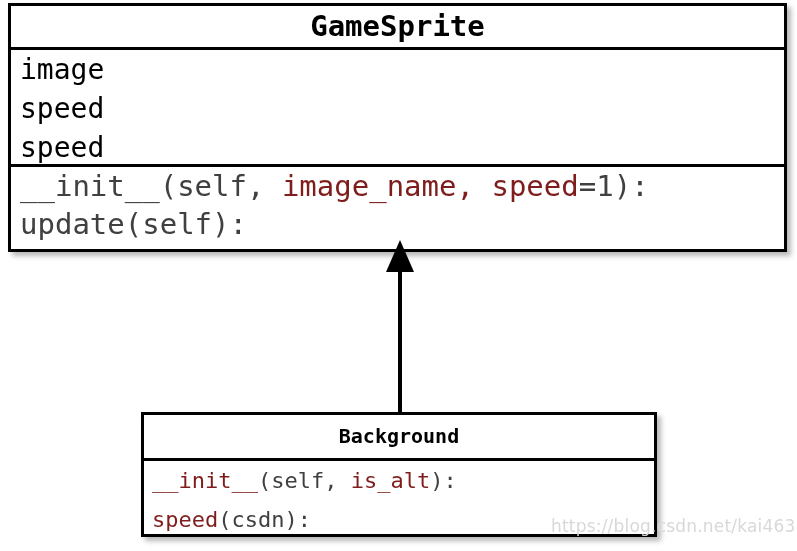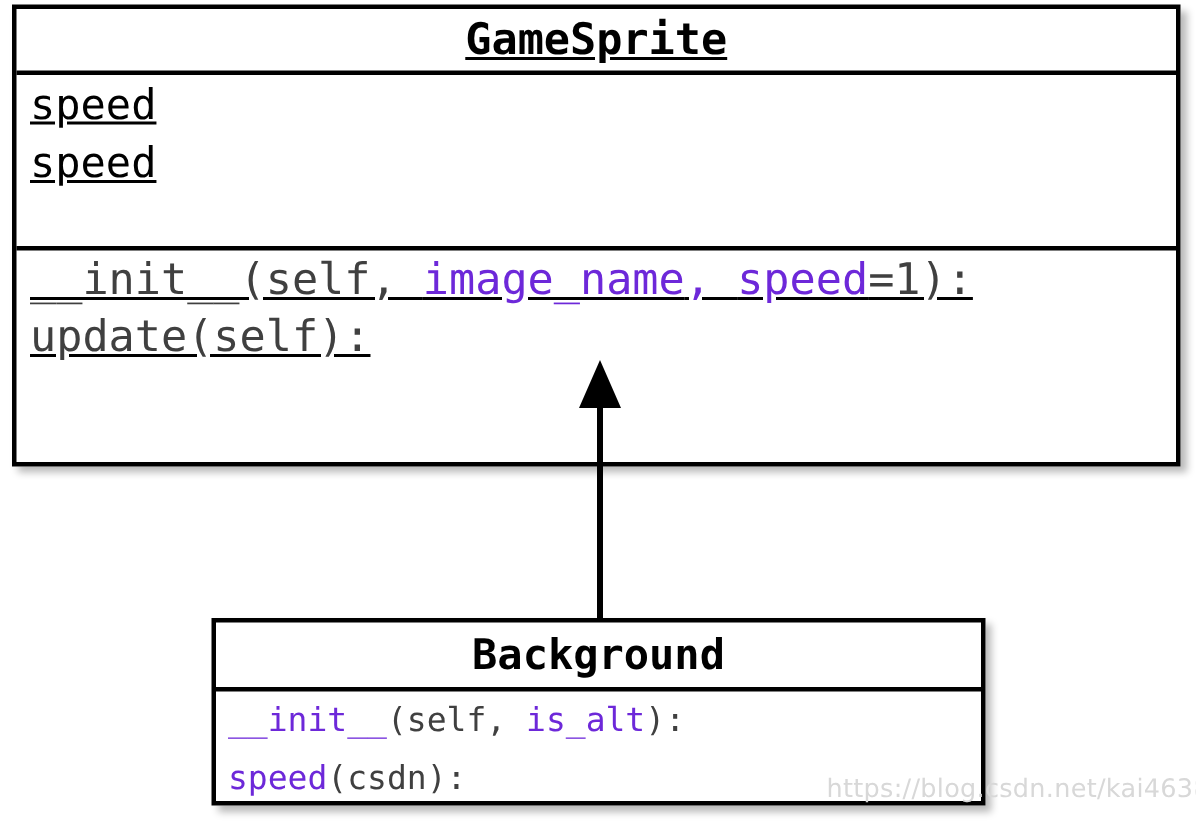--- a/index.html
+++ b/index.html
@@ -51,22 +51,21 @@
     white-space: pre;
     color: #000000;
     box-sizing: border-box;
   }
 
   
   #gamesprite-box {
     left: 8px;
     top: 3px;
     width: 779px;
-    height: 308px;
-    text-decoration: underline;
+    height: 249px;
   }
   #gamesprite-box .uml-title {
     height: 41px;
     line-height: 41px;
     font-size: 29px;
   }
   #gamesprite-attrs {
     height: 117px;
     padding-left: 9px;
   }
@@ -88,34 +87,34 @@
   
   #background-box {
     left: 141px;
     top: 412px;
     width: 516px;
     height: 125px;
   }
   #background-box .uml-title {
     height: 43px;
     line-height: 43px;
-    font-size: 28px;
+    font-size: 20px;
   }
   #background-methods {
     height: 79px;
     padding-left: 8px;
   }
   #background-methods .uml-row {
     font-size: 22px;
     line-height: 39px;
     height: 39px;
   }
 
   
-  .tok-red  { color: #6d28d9; }
+  .tok-red  { color: #7f1d1d; }
   .tok-dark { color: #404040; }
 
   
   #inheritance-connector {
     position: absolute;
     left: 380px;
     top: 238px;
     width: 40px;
     height: 176px;
     pointer-events: none;
@@ -137,20 +136,21 @@
 </head>
 <body>
 
 <div class="canvas">
 
   <div class="uml-box" id="gamesprite-box">
 
     <div class="uml-title">GameSprite</div>
 
     <div class="uml-section" id="gamesprite-attrs">
+      <div class="uml-row">image</div>
       <div class="uml-row">speed</div>
       <div class="uml-row">speed</div>
     </div>
 
     <div class="uml-section" id="gamesprite-methods">
       <div class="uml-row"><span class="tok-dark">__init__(self, </span><span class="tok-red">image_name</span><span class="tok-red">, </span><span class="tok-red">speed</span><span class="tok-dark">=1):</span></div>
       <div class="uml-row"><span class="tok-dark">update(self):</span></div>
     </div>
   </div>
 

